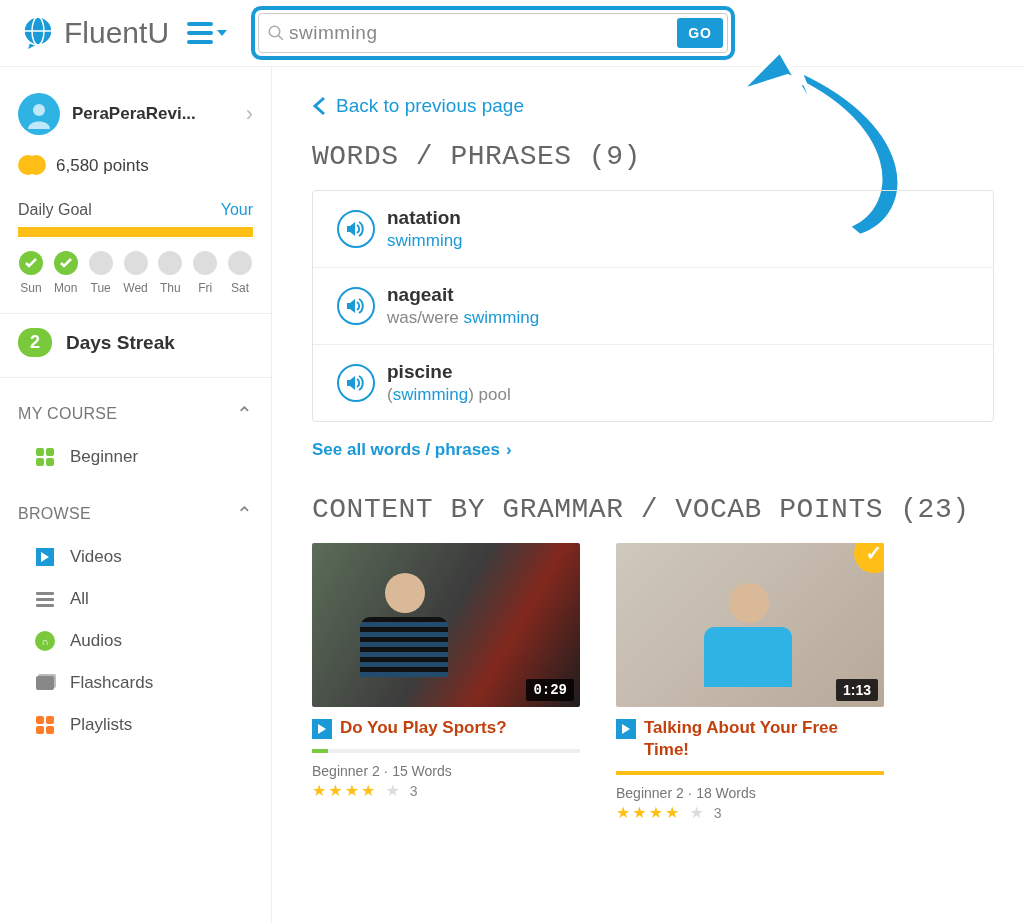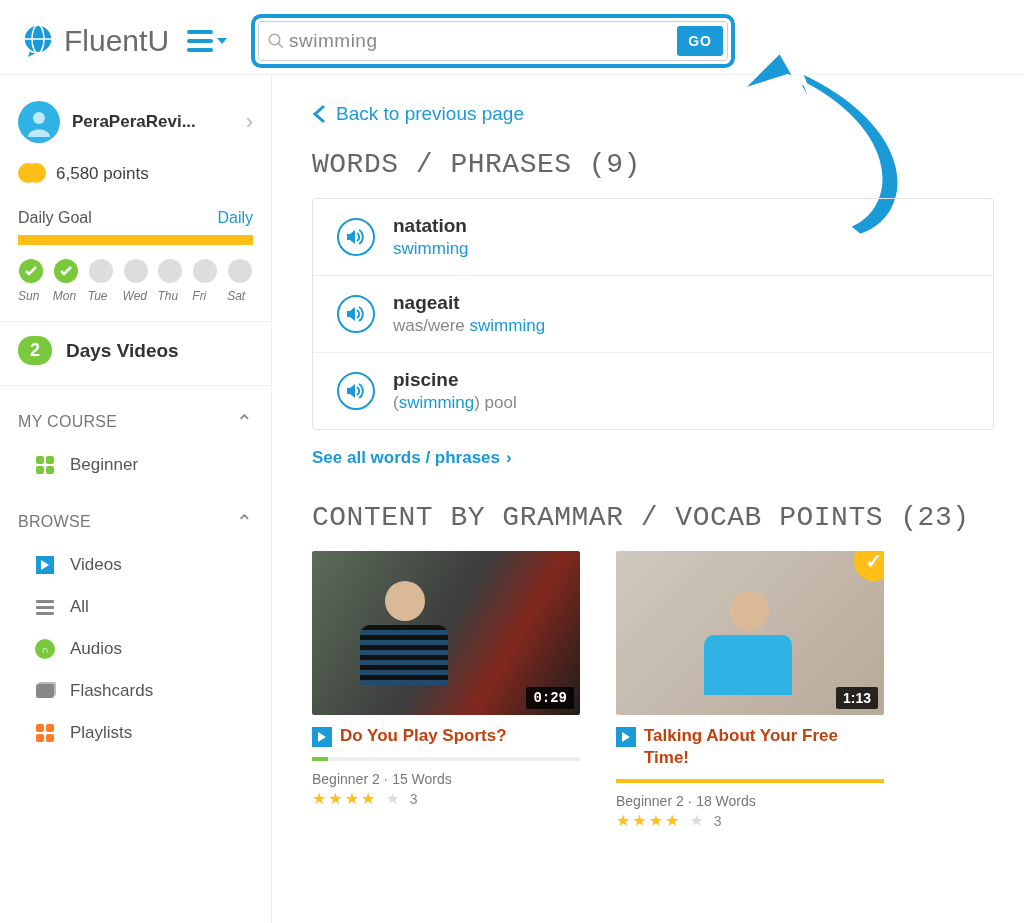--- a/index.html
+++ b/index.html
@@ -1,17 +1,17 @@
 <!DOCTYPE html>
 <html><head>
 <meta charset="utf-8">
 <style>
   * { box-sizing: border-box; margin: 0; padding: 0; }
   body { font-family: "Helvetica Neue", Arial, sans-serif; color: #555; width:1024px; height:923px; overflow:hidden; background:#fff; }
-  .top-bar { display:flex; align-items:center; padding:14px 12px 6px 18px; border-bottom:1px solid #eee; gap:18px; }
+  .top-bar { display:flex; align-items:center; padding:6px 12px 6px 18px; border-bottom:1px solid #eee; gap:18px; }
   .logo { display:flex; align-items:center; gap:6px; color:#6b6b6b; font-size:30px; font-weight:500; }
   .logo svg { width:40px; height:40px; }
   .hamburger { display:flex; align-items:center; gap:4px; color:#1b9ad8; }
   .hamburger-bars { display:flex; flex-direction:column; gap:5px; }
   .hamburger-bars span { width:26px; height:4px; background:#1b9ad8; border-radius:2px; }
   .caret-down { width:0; height:0; border-left:5px solid transparent; border-right:5px solid transparent; border-top:6px solid #1b9ad8; }
   .search-wrap { border:4px solid #1b9ad8; border-radius:10px; padding:3px; flex:0 0 auto; margin-left:6px; }
   .search-bar { display:flex; align-items:center; background:#fff; border:1px solid #ccc; border-radius:4px; padding:4px 4px 4px 8px; width:470px; }
   .search-input { border:none; outline:none; font-size:19px; color:#888; flex:1; padding:4px; letter-spacing:0.5px; }
   .go-btn { background:#1b9ad8; color:#fff; border:none; border-radius:3px; font-weight:700; font-size:14px; letter-spacing:1px; width:46px; height:30px; cursor:pointer; }
@@ -25,41 +25,41 @@
   .points-row { display:flex; align-items:center; gap:10px; padding:6px 18px 18px; }
   .coin-icon { width:28px; height:22px; position:relative; }
   .coin-icon .c1,.coin-icon .c2 { position:absolute; width:20px; height:20px; border-radius:50%; background:#ffbf16; }
   .coin-icon .c2 { left:8px; }
   .points-text { color:#404040; }
   .goal-block { padding:6px 18px 12px; border-bottom:1px solid #eee; }
   .goal-head { display:flex; justify-content:space-between; font-size:16px; margin-bottom:8px; }
   .goal-head .edit { color:#1b9ad8; cursor:pointer; }
   .goal-bar { height:10px; background:#ffbf16; border-radius:0; margin-bottom:14px; }
   .days-row { display:flex; gap:9px; margin-bottom:6px; }
-  .day-cell { width:28px;font-style:italic; }
+  .day-cell { text-align:center; width:28px; }
   .day-circle { width:24px; height:24px; border-radius:50%; background:#ddd; margin:0 auto; display:flex; align-items:center; justify-content:center; }
   .day-circle.done { background:#7ac93c; color:#fff; }
   .day-label { font-size:12px; color:#777; margin-top:6px; }
   .streak-row { display:flex; align-items:center; gap:14px; padding:14px 18px 20px; border-bottom:1px solid #eee; }
   .streak-badge { background:#7ac93c; color:#fff; border-radius:14px; padding:4px 12px; font-weight:700; font-size:18px; min-width:34px; text-align:center; }
   .streak-text { font-weight:700; color:#333; font-size:19px; }
   .section-head { display:flex; justify-content:space-between; align-items:center; color:#777; padding:24px 18px 10px; font-size:16px; letter-spacing:0.3px; }
   .chev-up { color:#888; font-size:20px; }
   .nav-item { display:flex; align-items:center; gap:14px; padding:10px 18px 10px 34px; cursor:pointer; color:#555; }
   .nav-ic { width:22px; height:22px; display:flex; align-items:center; justify-content:center; flex-shrink:0; }
   .sq-grid { display:grid; grid-template-columns:1fr 1fr; gap:2px; width:18px; height:18px; }
   .sq-grid span { background:#7ac93c; border-radius:2px; }
   .sq-grid.orange span { background:#ff7a29; }
   .bars3 { display:flex; flex-direction:column; gap:3px; }
   .bars3 span { height:3px; width:18px; background:#888; border-radius:1px; }
   .main { flex:1; padding:28px 30px 0 40px; position:relative; }
   .back-link { color:#1b9ad8; display:flex; align-items:center; gap:10px; font-size:19px; cursor:pointer; margin-bottom:24px; }
   .section-title { font-size:28px; color:#666; font-weight:400; letter-spacing:0.5px; margin-bottom:18px;font-family:Liberation Mono, monospace; }
   .words-box { border:1px solid #e3e3e3; border-radius:4px; margin-bottom:18px; }
-  .word-row { display:flex; align-items:center; gap:18px; padding:16px 24px; border-bottom:1px solid #eee; }
+  .word-row { display:flex; align-items:center; gap:12px; padding:16px 24px; border-bottom:1px solid #eee; }
   .word-row:last-child { border-bottom:none; }
   .audio-btn { width:38px; height:38px; border:2px solid #1b9ad8; border-radius:50%; display:flex; align-items:center; justify-content:center; color:#1b9ad8; cursor:pointer; flex-shrink:0; }
   .word-text .wt1 { font-weight:700; color:#333; font-size:19px; }
   .word-text .wt2 { color:#888; font-size:17px; margin-top:2px; }
   .word-text .hl { color:#1b9ad8; }
   .see-all { color:#1b9ad8; font-weight:600; font-size:17px; cursor:pointer; display:flex; align-items:center; gap:6px; margin-bottom:34px; }
   .content-grid { display:flex; gap:36px; }
   .card { width:268px; }
   .thumb { position:relative; height:164px; background:#777; border-radius:2px; overflow:hidden; }
   .thumb .dur { position:absolute; bottom:6px; right:6px; background:rgba(0,0,0,0.8); color:#fff; font-size:14px; font-weight:700; padding:3px 7px; border-radius:2px; }
@@ -134,21 +134,21 @@
     <div class="points-row">
       <div class="coin-icon">
           <div class="c1"></div>
           <div class="c2"></div>
         </div>
       <span class="points-text">6,580 points</span>
     </div>
     <div class="goal-block">
       <div class="goal-head">
         <span>Daily Goal</span>
-        <span class="edit">Daily</span>
+        <span class="edit">Your</span>
       </div>
       <div class="goal-bar"></div>
       <div class="days-row" id="days-row">
           <div class="day-cell">
             <div class="day-circle done">
               <svg width="12" height="10">
                 <path d="M1 5 L4 8 L11 1" fill="none" stroke="#fff" stroke-width="2.5"></path>
               </svg>
             </div>
             <div class="day-label">Sun</div>
@@ -178,21 +178,21 @@
             <div class="day-label">Fri</div>
           </div>
           <div class="day-cell">
             <div class="day-circle "></div>
             <div class="day-label">Sat</div>
           </div>
         </div>
     </div>
     <div class="streak-row">
       <div class="streak-badge">2</div>
-      <span class="streak-text">Days Videos</span>
+      <span class="streak-text">Days Streak</span>
     </div>
 
     <div class="section-head">
       <span>MY COURSE</span>
       <span class="chev-up">⌃</span>
     </div>
     <div class="nav-item">
       <div class="nav-ic">
           <div class="sq-grid">
             <span></span>

